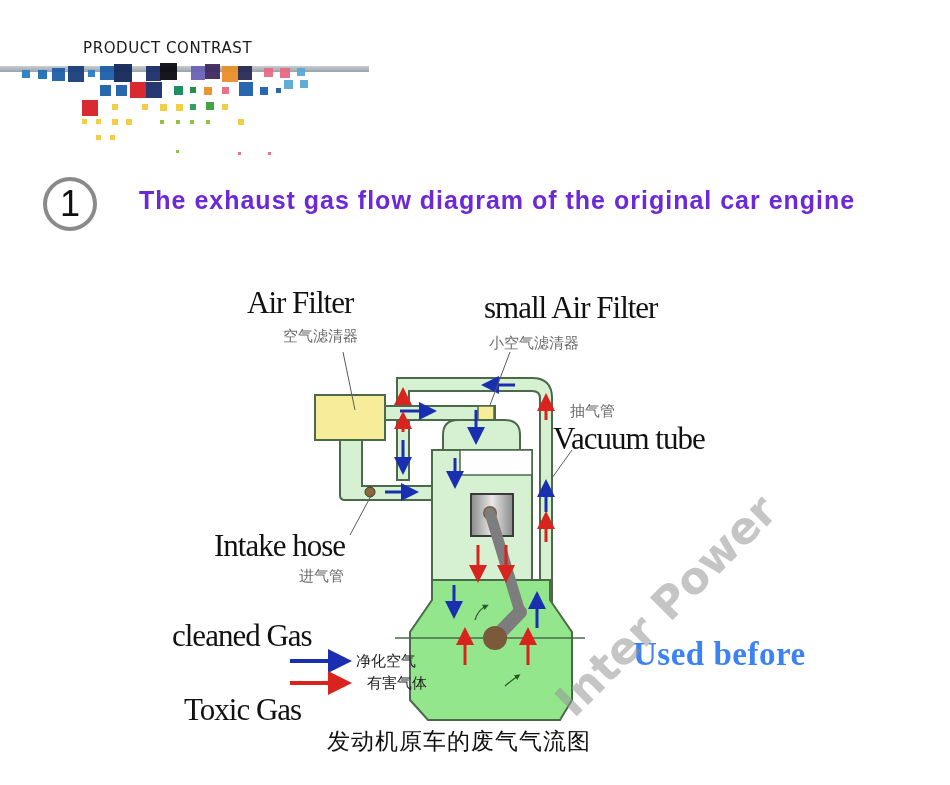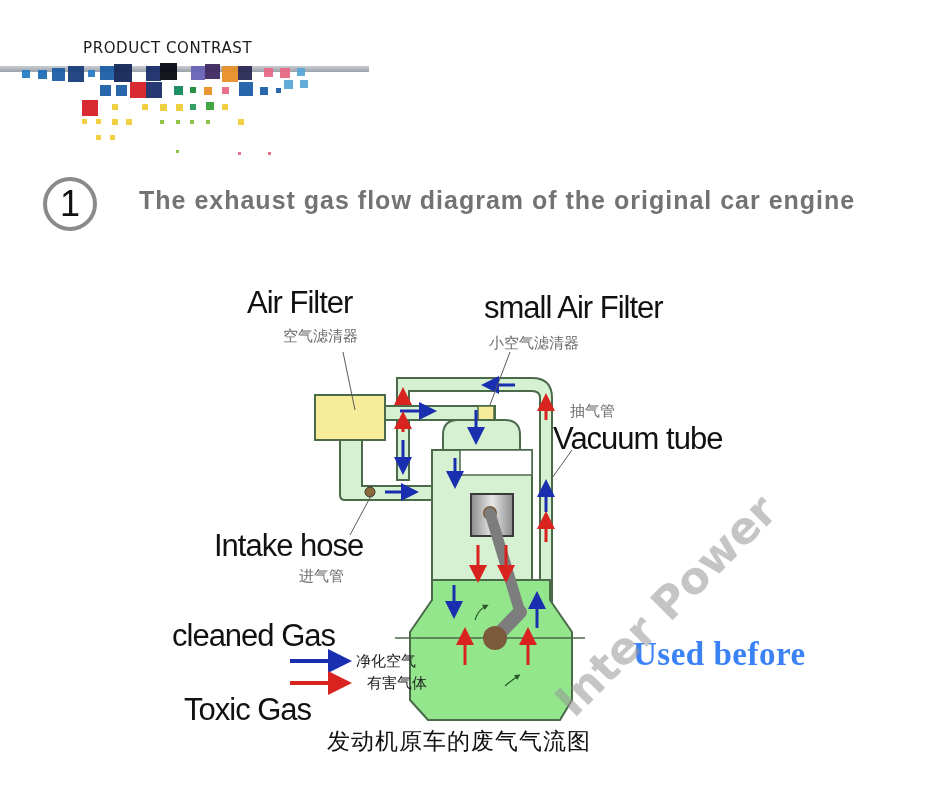--- a/index.html
+++ b/index.html
@@ -1,24 +1,24 @@
 <!DOCTYPE html>
 <html><head>
 <meta charset="utf-8">
 <style>
   html, body { margin: 0; padding: 0; background: #ffffff; }
   body { width: 950px; height: 785px; position: relative; overflow: hidden; font-family: "DejaVu Sans", sans-serif; }
   .header-title { position: absolute; left: 83px; top: 39px; font-family: "DejaVu Sans", sans-serif; font-size: 15px; letter-spacing: 0.6px; color: #1a1a1a; }
   .banner-bar { position: absolute; left: 0; top: 66px; width: 369px; height: 6px; background: linear-gradient(#c8cdd2, #9aa1a8); }
   .mosaic { position: absolute; left: 0; top: 60px; width: 380px; height: 110px; }
   .step-circle { position: absolute; left: 43px; top: 177px; width: 46px; height: 46px; border: 4px solid #8a8a8a; border-radius: 50%; display: flex; align-items: center; justify-content: center; font-family: "Liberation Sans", sans-serif; font-size: 36px; color: #111; box-sizing: content-box; }
-  .step-title { position: absolute; left: 139px; top: 186px; font-family: "Liberation Sans", sans-serif; font-size: 25px; font-weight: bold; letter-spacing: 1px; color: #737373; }
+  .step-title { position: absolute; left: 139px; top: 186px; font-family: "Liberation Sans", sans-serif; font-size: 25px; font-weight: bold; letter-spacing: 1px; color: #6d28d9; }
   .diagram { position: absolute; left: 0; top: 0; width: 950px; height: 785px; }
   .lbl { position: absolute; font-family: "Liberation Serif", serif; color: #111; white-space: nowrap; }
-  .lbl-en { font-family: Liberation Sans, sans-serif; font-size: 31px; letter-spacing: -1px; }
+  .lbl-en { font-family: Liberation Serif, serif; font-size: 31px; letter-spacing: -1px; }
   .lbl-cn { font-family: "DejaVu Sans", sans-serif; font-size: 15px; color: #6a6a6a; }
   .used-before { position: absolute; left: 633px; top: 636px; font-family: "Liberation Serif", serif; font-weight: bold; font-size: 33px; color: #3b82f6; letter-spacing: 0.5px; }
   .watermark { position: absolute; left: 545px; top: 690px; transform: rotate(-45deg); transform-origin: left top; font-family: "DejaVu Sans", sans-serif; font-size: 44px; font-weight: bold; color: rgba(150,150,150,0.55); white-space: nowrap; }
   .caption-cn { position: absolute; left: 327px; top: 726px; font-family: Liberation Sans, sans-serif; font-size: 23px; color: #111; letter-spacing: 1px; }
 </style>
 </head>
 <body>
 
 <div class="header-title">PRODUCT CONTRAST</div>
 <div class="banner-bar"></div>

